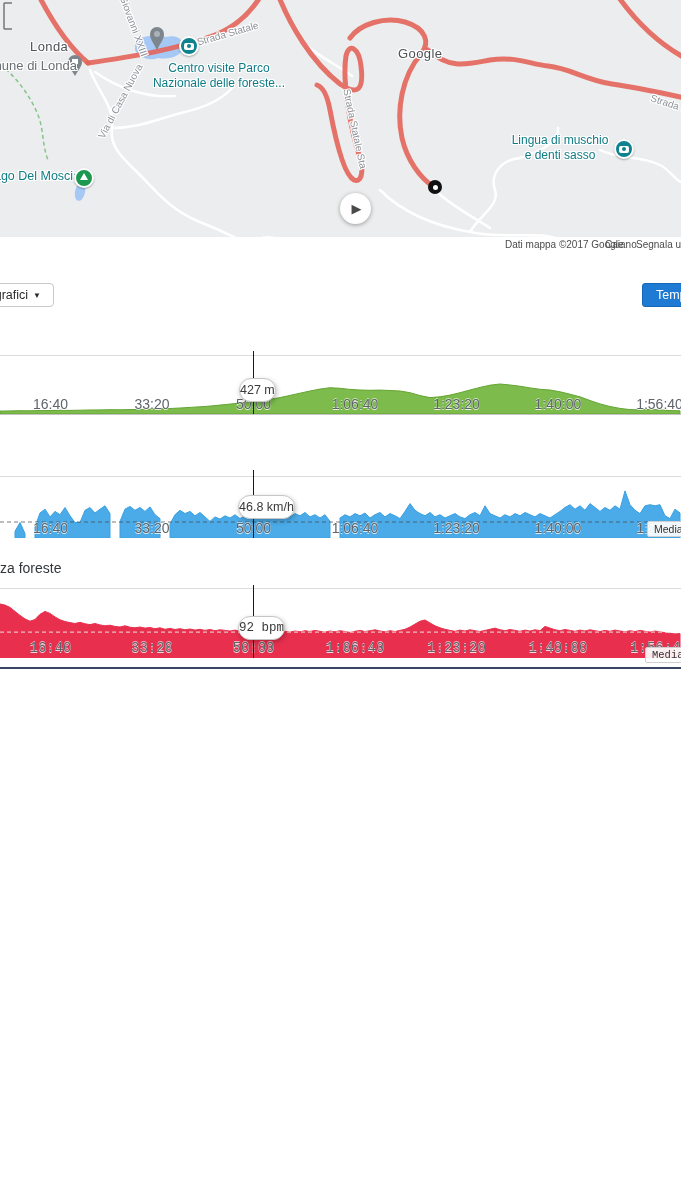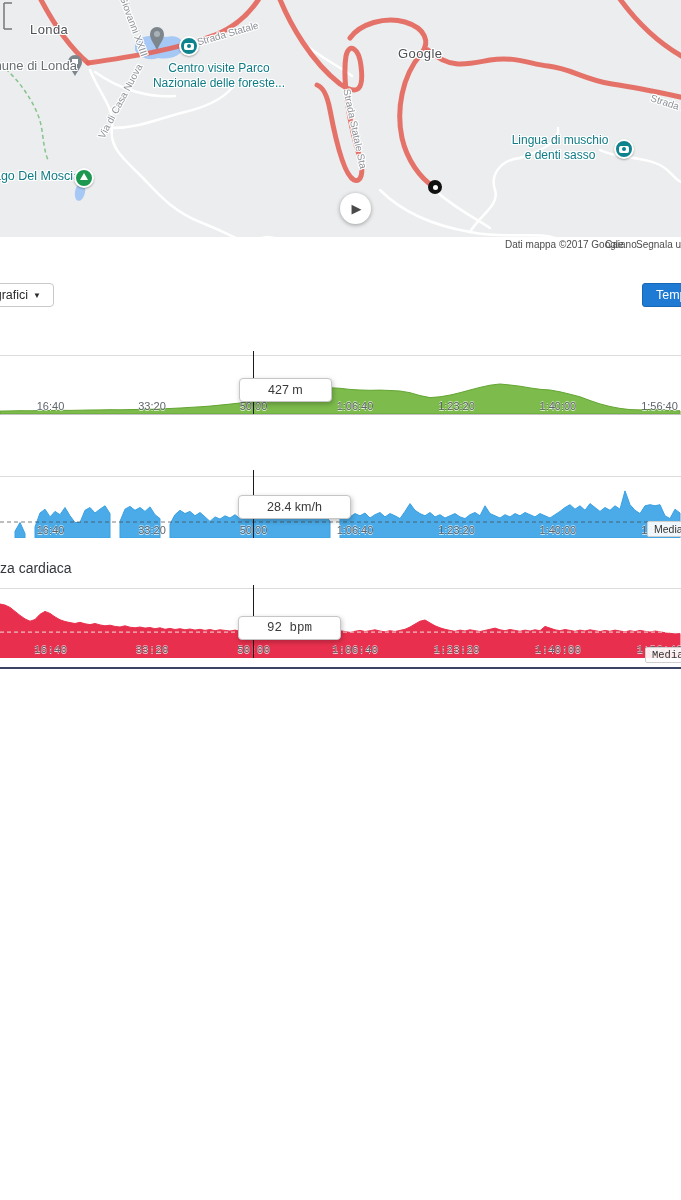--- a/index.html
+++ b/index.html
@@ -33,25 +33,25 @@
              border-radius:4px;display:flex;align-items:center;justify-content:flex-end;gap:5px;padding-right:12px;
              box-sizing:border-box;font-size:12.5px;color:#2b2b2b;cursor:pointer;}
   .chartsbtn .caret{font-size:8px;color:#2b2b2b;}
   .tempobtn{position:absolute;left:642px;top:283px;width:95px;height:24px;background:#1e7ad2;border:1px solid #1667b5;
             border-radius:3px;color:#fff;font-size:12.5px;display:flex;align-items:center;padding-left:13px;
             box-sizing:border-box;cursor:pointer;}
 
   
   .chart{position:absolute;left:0;width:681px;border-top:1px solid #dcdcdc;}
   .chart svg{position:absolute;left:0;top:0;}
-  .tick{position:absolute;bottom:2px;transform:translateX(-50%);font-size:11px;color:#5f656b;white-space:nowrap;
+  .tick{position:absolute;bottom:2px;transform:translateX(-50%);font-size:14px;color:#5f656b;white-space:nowrap;
         text-shadow:0 1px 0 rgba(255,255,255,.8),0 -1px 0 rgba(255,255,255,.6);}
   .crosshair{position:absolute;width:1px;background:#1a1a1a;z-index:3;}
-  .tooltip{position:absolute;z-index:4;background:#fff;border:1px solid #c6c6c6;border-radius:4px;
-           box-shadow:1px 2px 5px rgba(0,0,0,.25);padding:4px 28px;font-size:12.5px;color:#3a3a3a;white-space:nowrap;}
+  .tooltip{position:absolute;z-index:4;background:#fff;border:1px solid #c6c6c6;border-radius:12px;
+           box-shadow:1px 2px 5px rgba(0,0,0,.25);padding:4px 0;font-size:12.5px;color:#3a3a3a;white-space:nowrap;}
   .mediachip{position:absolute;z-index:5;background:rgba(255,255,255,.9);border:1px solid #cfcfcf;border-radius:2px;
              padding:1px 6px;font-size:10.5px;color:#333;white-space:nowrap;}
   #chart-elevation{top:355px;height:58px;border-bottom:1px solid #c4c4c4;}
   #chart-elevation .crosshair{top:-5px;height:63px;left:253px;}
   #chart-elevation .tooltip{left:239px;top:22px;}
   #chart-speed{top:476px;height:61px;}
   #chart-speed .crosshair{top:-7px;height:68px;left:253px;}
   #chart-speed .tooltip{left:238px;top:18px;}
   #chart-speed .mediachip{left:647px;bottom:1px;}
   #chart-heartrate{top:588px;height:69px;font-family:Liberation Mono, monospace;}
@@ -101,21 +101,21 @@
         <path d="M157,50 C153,42 150,39 150,34 a7,7 0 1 1 14,0 C164,39 161,42 157,50 Z" fill="#7e868d"></path>
         <circle cx="157" cy="34" r="3" fill="#aab1b7"></circle>
       </g>
 
       <g>
         <path d="M75,76 C71,69 68,66 68,62 a7,7 0 1 1 14,0 C82,66 79,69 75,76 Z" fill="#7e868d"></path>
         <rect x="72" y="59" width="6" height="5" fill="#fff"></rect>
       </g>
     </svg>
 
-    <span class="mlabel town" style="left:30px;top:22px;text-align:right;">Londa</span>
+    <span class="mlabel town" style="left:30px;top:39px;text-align:right;">Londa</span>
     <span class="mlabel town" style="left:398px;top:46px;">Google</span>
     <span class="mlabel" style="left:-9px;top:58px;color:#6a6f74;font-size:13px;">mune di Londa</span>
     <div class="mlabel poi" style="left:500px;top:133px;width:120px;text-align:center;">
       <div>Lingua di muschio</div>
       <div>e denti sasso</div>
     </div>
     <div class="mlabel poi" style="left:140px;top:61px;width:158px;text-align:center;">
       <div>Centro visite Parco</div>
       <div>Nazionale delle foreste...</div>
     </div>
@@ -182,32 +182,32 @@
   <div class="chart" id="chart-speed">
       <svg width="681" height="61">
         <path d="M15,61 L15,54.3 L20,45.5 L25,56.6 L25,61 Z" fill="#4aabe8" stroke="#3aa0e2" stroke-width="1"></path>
         <path d="M35,61 L35,49.9 L40,36.0 L45,32.2 L50,39.9 L55,34.4 L60,37.7 L65,30.5 L70,38.8 L75,45.5 L80,45.5 L85,33.3 L90,30.5 L95,36.0 L100,32.2 L105,28.8 L110,36.6 L110,61 Z" fill="#4aabe8" stroke="#3aa0e2" stroke-width="1"></path>
         <path d="M120,61 L120,44.4 L125,32.2 L130,29.4 L135,33.3 L140,30.5 L145,34.4 L150,29.9 L155,37.7 L160,41.6 L160,61 Z" fill="#4aabe8" stroke="#3aa0e2" stroke-width="1"></path>
         <path d="M170,61 L170,47.1 L175,37.7 L180,33.3 L185,36.6 L190,34.4 L195,38.8 L200,35.5 L205,39.9 L210,44.4 L215,39.9 L220,42.1 L225,38.8 L230,41.0 L235,37.7 L240,41.6 L245,38.8 L250,36.6 L255,34.9 L260,37.7 L265,39.9 L270,36.0 L275,38.8 L280,34.4 L285,37.7 L290,39.9 L295,36.6 L300,38.8 L305,35.5 L310,39.9 L315,37.7 L320,41.0 L325,37.7 L330,44.4 L330,61 Z" fill="#4aabe8" stroke="#3aa0e2" stroke-width="1"></path>
         <path d="M340,61 L340,41.0 L345,37.7 L350,39.9 L355,36.6 L360,38.8 L365,36.0 L370,41.0 L375,37.7 L380,35.5 L385,39.9 L390,36.6 L395,38.8 L400,41.6 L405,34.4 L410,26.6 L415,33.3 L420,36.6 L425,38.8 L430,35.5 L435,39.9 L440,37.7 L445,41.0 L450,38.8 L455,36.6 L460,39.9 L465,41.6 L470,37.7 L475,35.5 L480,38.8 L485,28.8 L490,36.6 L495,38.8 L500,41.0 L505,37.7 L510,39.9 L515,36.6 L520,38.8 L525,35.5 L530,37.7 L535,39.9 L540,36.6 L545,38.8 L550,41.0 L555,37.7 L560,34.4 L565,30.5 L570,27.7 L575,32.2 L580,28.8 L585,33.3 L590,26.6 L595,30.5 L600,34.4 L605,30.5 L610,33.3 L615,28.8 L620,32.2 L625,13.9 L630,27.7 L635,33.3 L640,36.6 L645,28.8 L650,27.7 L655,28.8 L660,27.7 L665,38.8 L670,41.6 L675,32.2 L680,36.0 L680,61 Z" fill="#4aabe8" stroke="#3aa0e2" stroke-width="1"></path>
         <line x1="0" x2="681" y1="45.0" y2="45.0" stroke="rgba(70,70,70,0.7)" stroke-dasharray="4 3"></line>
       </svg>
     <div class="crosshair"></div>
-    <div class="tooltip">28.4 km/h</div>
+    <div class="tooltip">46.8 km/h</div>
     <div class="mediachip">Media</div>
   <span class="tick" style="left: 50.5px;">16:40</span>
       <span class="tick" style="left: 152px;">33:20</span>
       <span class="tick" style="left: 253.5px;">50:00</span>
       <span class="tick" style="left: 355px;">1:06:40</span>
       <span class="tick" style="left: 456.5px;">1:23:20</span>
       <span class="tick" style="left: 557.9px;">1:40:00</span>
       <span class="tick" style="left: 659.5px;">1:56:40</span>
     </div>
 
-  <div class="hr-title">za cardiaca</div>
+  <div class="hr-title">za foreste</div>
   <div class="chart" id="chart-heartrate">
       <svg width="681" height="69">
         <path d="M0,69 L0,15.0 L5,16.1 L10,18.4 L15,22.4 L20,26.4 L25,29.9 L30,32.2 L35,30.5 L40,25.3 L45,22.4 L50,24.4 L55,27.9 L60,30.8 L65,32.5 L70,33.6 L75,34.5 L80,33.3 L85,34.8 L90,35.6 L95,34.5 L100,35.9 L105,36.8 L110,36.2 L115,37.4 L120,38.0 L125,36.8 L130,38.2 L135,38.8 L140,38.0 L145,39.1 L150,38.5 L155,39.7 L160,38.8 L165,40.3 L170,39.4 L175,40.5 L180,39.7 L185,40.8 L190,40.0 L195,41.1 L200,40.3 L205,41.4 L210,40.5 L215,41.7 L220,40.8 L225,41.4 L230,42.0 L235,41.1 L240,42.3 L245,41.7 L250,42.3 L255,42.5 L260,42.0 L265,42.8 L270,41.7 L275,42.5 L280,41.4 L285,42.3 L290,43.1 L295,42.0 L300,42.8 L305,41.7 L310,42.5 L315,41.4 L320,42.3 L325,43.1 L330,42.0 L335,42.8 L340,41.7 L345,42.5 L350,43.4 L355,42.3 L360,41.4 L365,42.5 L370,41.7 L375,40.8 L380,42.0 L385,42.8 L390,41.7 L395,42.5 L400,41.4 L405,40.3 L410,38.0 L415,35.1 L420,32.2 L425,31.0 L430,33.9 L435,36.8 L440,38.8 L445,40.3 L450,41.4 L455,42.3 L460,41.1 L465,42.0 L470,40.8 L475,41.7 L480,42.5 L485,41.4 L490,40.3 L495,39.1 L500,40.8 L505,41.7 L510,40.5 L515,41.4 L520,42.3 L525,41.1 L530,42.0 L535,40.8 L540,41.7 L545,37.4 L550,39.1 L555,40.8 L560,41.7 L565,40.5 L570,41.4 L575,42.3 L580,41.1 L585,42.0 L590,40.8 L595,41.7 L600,42.5 L605,41.4 L610,42.3 L615,41.1 L620,42.0 L625,42.8 L630,41.7 L635,42.5 L640,41.4 L645,42.3 L650,43.1 L655,42.0 L660,42.8 L665,43.7 L670,44.3 L675,44.9 L680,44.6 L680,69 Z" fill="#e8304e" stroke="#e8304e" stroke-width="1"></path>
         <line x1="0" x2="681" y1="43.1" y2="43.1" stroke="rgba(235,255,245,0.85)" stroke-dasharray="4 3"></line>
       </svg>
     <div class="crosshair"></div>
     <div class="tooltip">92 bpm</div>
     <div class="mediachip">Media</div>
   <span class="tick" style="left: 50.5px;">16:40</span>
       <span class="tick" style="left: 152px;">33:20</span>

